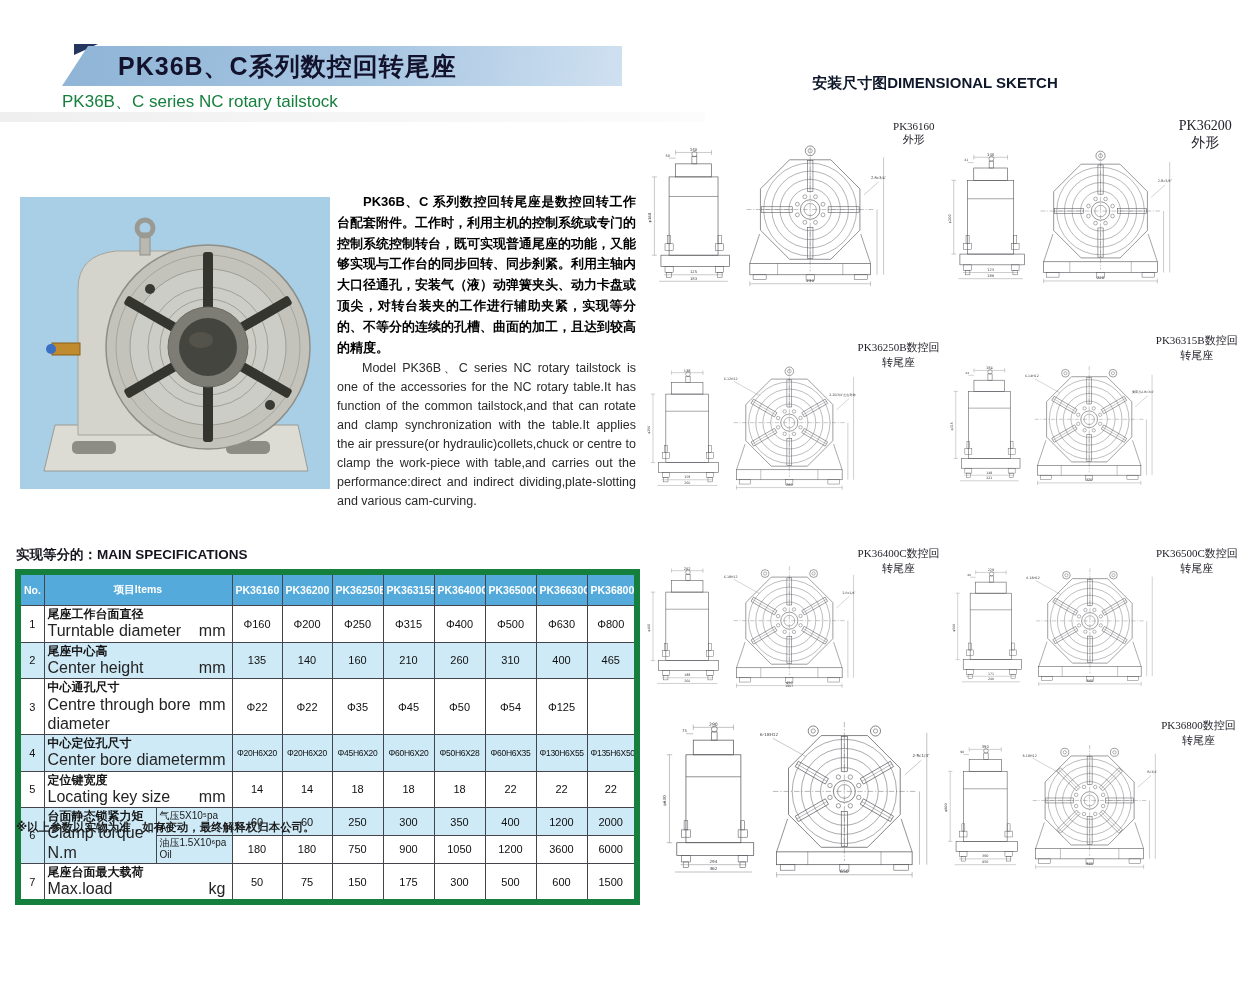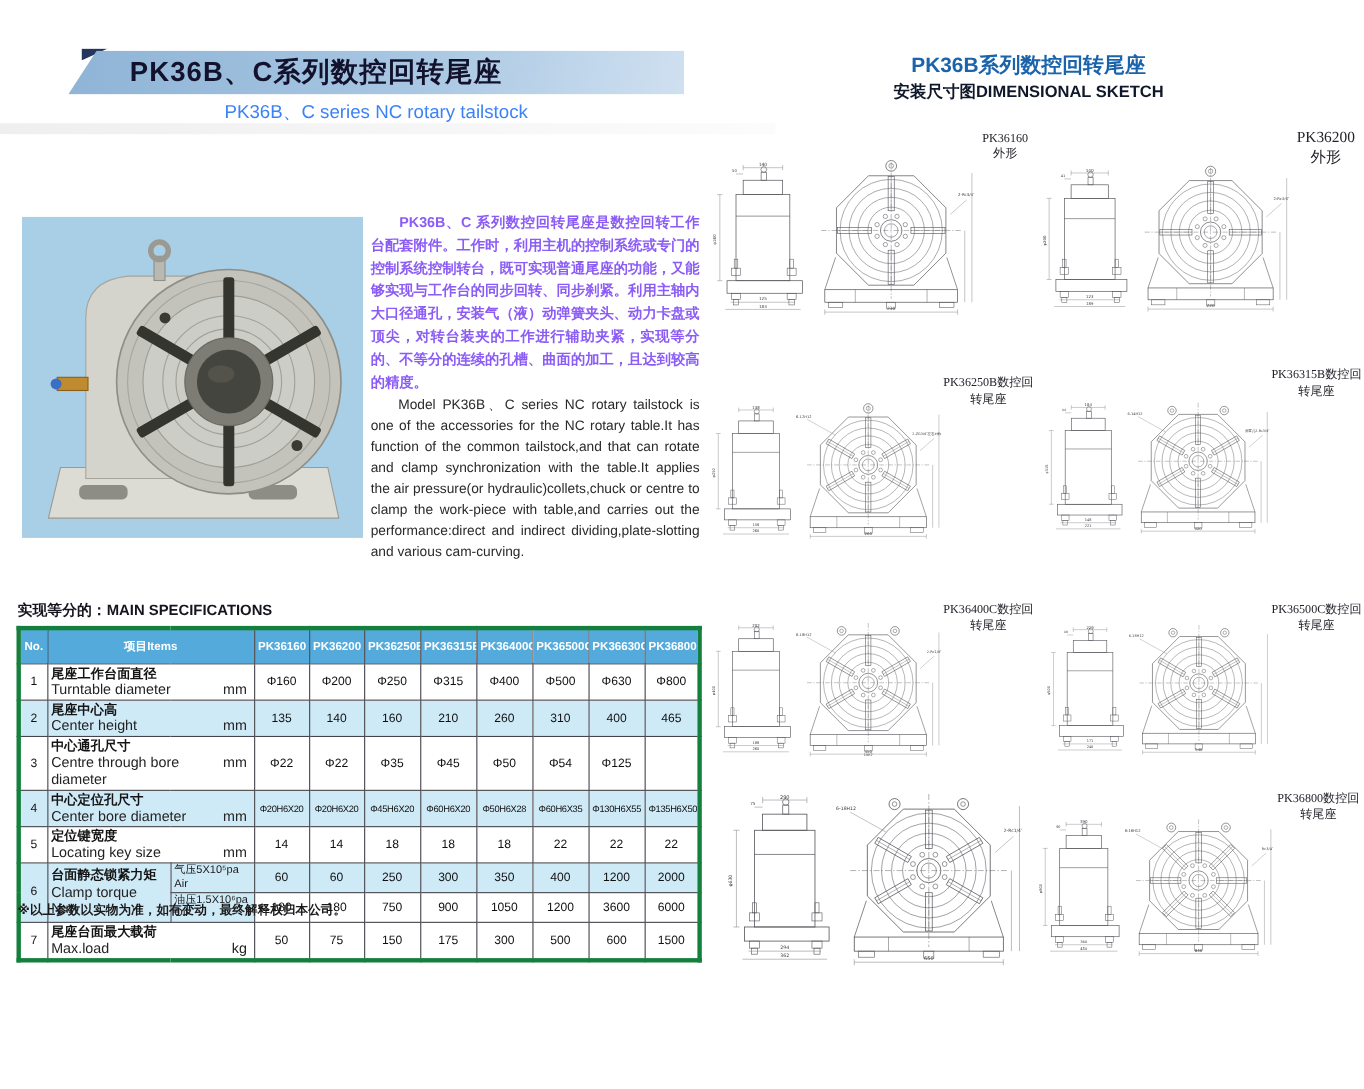--- a/index.html
+++ b/index.html
@@ -6,46 +6,46 @@
   .page{position:relative;width:1240px;height:990px;background:#ffffff;overflow:hidden;
         font-family:"Liberation Sans","DejaVu Sans",sans-serif;color:#1a1a1a;}
 
   
   .banner{position:absolute;left:62px;top:46px;width:560px;height:40px;
           background:linear-gradient(100deg,#8fb4d6 0%,#a7c6e2 55%,#cfe0f0 100%);
           clip-path:polygon(26px 0,100% 0,100% 100%,0 100%);}
   .banner-accent{position:absolute;left:74px;top:44px;width:24px;height:11px;background:#25355e;
           clip-path:polygon(0 0,100% 0,0 100%);}
   .banner-title{line-height:40px;padding-left:56px;font-size:25px;font-weight:bold;color:#12122c;letter-spacing:1px;white-space:nowrap;}
-  .banner-sub{position:absolute;left:62px;top:90px;width:560px;text-align:center;font-size:17px;color:#3b82f6;}
+  .banner-sub{position:absolute;left:62px;top:90px;width:560px;font-size:17px;color:#15803d;}
   .fade-strip{position:absolute;left:0;top:112px;width:705px;height:10px;
           background:linear-gradient(to right,#e6e6e6,#fafafa);opacity:.65;}
 
   
   .r-title{position:absolute;left:700px;top:46px;width:470px;text-align:center;font-size:19px;font-weight:bold;color:#1b64ab;}
   .r-sub{position:absolute;left:700px;top:74px;width:470px;text-align:center;font-size:15px;font-weight:bold;color:#0f172a;}
 
   .photo{position:absolute;left:20px;top:197px;width:310px;height:292px;}
 
   .para-cn{position:absolute;left:337px;top:192px;width:299px;font-size:13px;line-height:1.6;
-           color:#8b5cf6;font-weight:600;text-align:justify;text-indent:2em;}
+           color:#000000;font-weight:600;text-align:justify;text-indent:2em;}
   .para-en{position:absolute;left:337px;top:359px;width:299px;font-size:12.5px;line-height:1.52;
            color:#2a2a2a;text-align:justify;text-indent:2em;}
 
   .spec-head{position:absolute;left:16px;top:546px;font-size:13.5px;font-weight:bold;color:#15151f;}
 
   table.specs{position:absolute;left:15px;top:569px;width:618px;border-collapse:collapse;
-              table-layout:fixed;border:4px solid #15803d;}
+              table-layout:fixed;border:6px solid #15803d;}
   .specs th,.specs td{border:1px solid #44444c;padding:1px 3px;overflow:hidden;}
   .specs th{background:#54abdb;color:#fff;font-size:10.5px;font-weight:bold;height:28px;}
   .specs tr{height:27px;}
   .b{background:#cfeaf7;}
   .noc{text-align:center;font-size:11px;color:#111;}
   .item .cn{font-size:12px;font-weight:600;color:#141414;line-height:1.2;}
-  .item .enr{display:flex;font-size:13px;color:#232323;line-height:1.2;}
+  .item .enr{display:flex;font-size:16px;color:#232323;line-height:1.2;}
   .item .unit{margin-left:auto;padding-right:3px;}
   .val{text-align:center;font-size:11px;color:#101010;}
   .val.sm{font-size:8.5px;letter-spacing:-0.3px;}
   .sub{font-size:10px;line-height:1.2;color:#1a1a1a;}
   .note{position:absolute;left:16px;top:820px;font-size:11.5px;font-weight:600;color:#1b1b1b;}
 
   
   .cell{position:absolute;display:flex;flex-direction:row;}
   .cell svg{flex:1 1 auto;width:100%;height:calc(100% - 17px);}
   .cap{text-align:center;font-size:11px;color:#23232b;font-family:"Liberation Serif","DejaVu Serif",serif;height:16px;}
@@ -56,21 +56,20 @@
 
 <div class="page">
 
   <div class="banner-accent"></div>
   <div class="banner">
     <div class="banner-title">PK36B、C系列数控回转尾座</div>
   </div>
   <div class="banner-sub">PK36B、C series NC rotary tailstock</div>
   <div class="fade-strip"></div>
 
-  <div class="r-title">PK36B系列数控回转尾座</div>
   <div class="r-sub">安装尺寸图DIMENSIONAL SKETCH</div>
 
   <svg class="photo" viewBox="0 0 310 292">
     <rect x="0" y="0" width="310" height="292" fill="#a9cfe6"></rect>
 
     <polygon points="35,228 278,228 288,274 24,274" fill="#dcdcd4" stroke="#9a9a93" stroke-width="1"></polygon>
     <rect x="52" y="244" width="44" height="13" rx="5" fill="#8d8d85"></rect>
     <rect x="206" y="244" width="44" height="13" rx="5" fill="#8d8d85"></rect>
 
     <path d="M58,92 Q58,58 96,54 L166,54 L166,238 L58,238 Z" fill="#d4d4cd" stroke="#a5a59d" stroke-width="1"></path>

